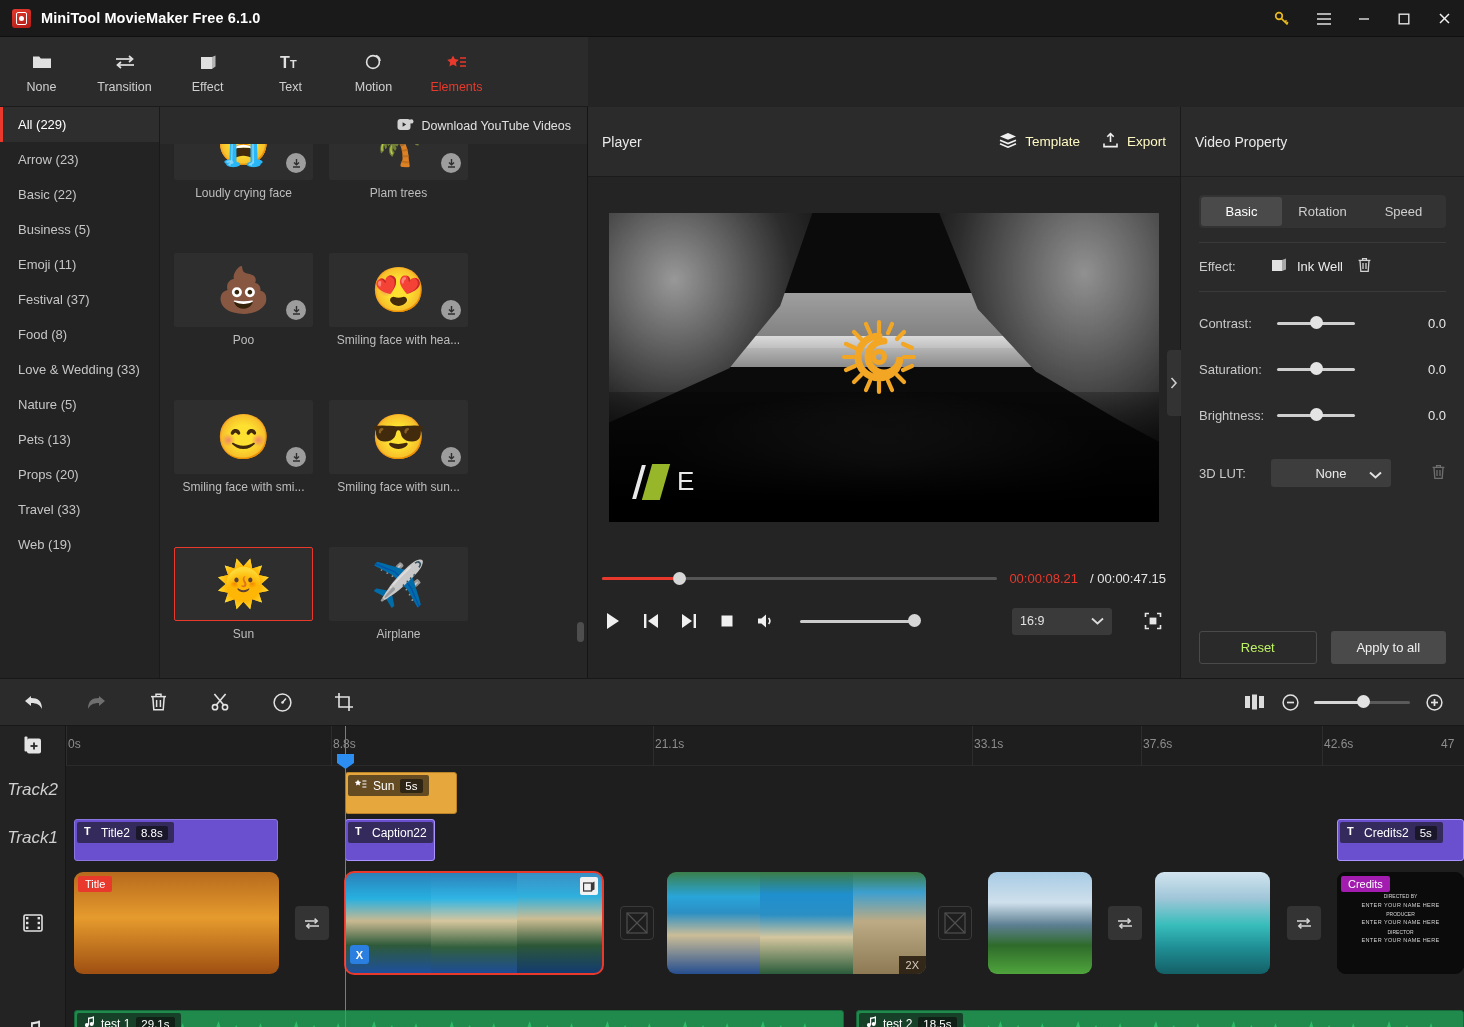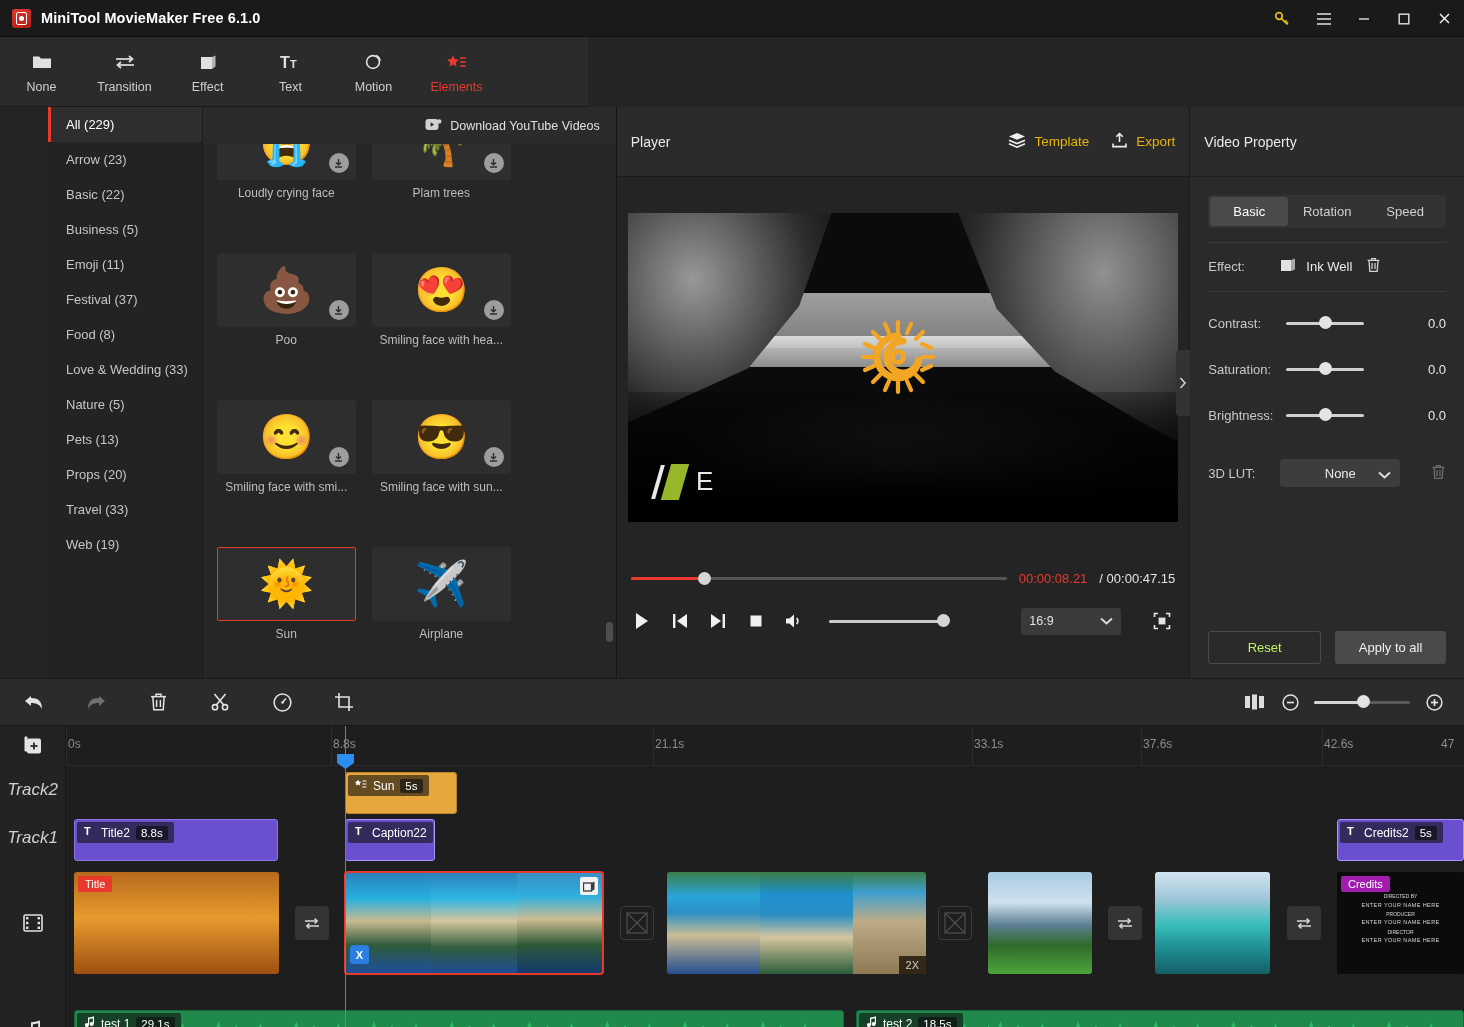--- a/index.html
+++ b/index.html
@@ -47,21 +47,21 @@
   }
   .ribbon-item {
     width: 83px; height: 70px; display: flex; flex-direction: column;
     align-items: center; justify-content: center; gap: 6px;
     font-size: 12.5px; color: #cfcfcf;
   }
   .ribbon-item.active { color: #e8392c; }
   .ribbon-ico { height: 24px; display:flex; align-items:center; justify-content:center; }
 
   
-  .body-row { display: flex; height: 571px; padding-left: 48px; }
+  .body-row { display: flex; height: 571px; }
 
   
   .cats { width: 160px; background: #232323; border-right: 1px solid #1a1a1a; padding-top: 0px; }
   .cat {
     height: 35px; display: flex; align-items: center; padding-left: 18px;
     font-size: 13px; color: #c6c6c6; position: relative;
   }
   .cat.active { background: #2e2e2e; color: #ffffff; }
   .cat.active::before {
     content:""; position:absolute; left:0; top:0; bottom:0; width:3px; background:#e8392c;
@@ -95,21 +95,21 @@
   }
 
   
   .player-col { width: 592px; background: #242424; position: relative; }
   .player-head {
     height: 70px; background: #2b2b2b; display:flex; align-items:center;
     padding: 0 14px 0 14px; border-bottom: 1px solid #1b1b1b;
   }
   .player-title { font-size: 14px; color: #e9e9e9; }
   .player-head-actions { margin-left:auto; display:flex; align-items:center; gap: 22px; }
-  .pha { display:flex; align-items:center; gap:8px; font-size:13.5px; color:#eab308; }
+  .pha { display:flex; align-items:center; gap:8px; font-size:13.5px; color:#fef9c3; }
   .stage { height: 380px; display:flex; align-items:center; justify-content:center; background:#242424;}
   .video {
     width: 550px; height: 309px; position: relative; overflow:hidden; background:#111;
   }
   .video-bg{
     position:absolute; inset:0;
     background:
       radial-gradient(ellipse 60% 35% at 50% 82%, #2b2b2b 0%, #0b0b0b 70%),
       linear-gradient(180deg,#5c5c5c 0%,#6d6d6d 16%,#4a4a4a 30%,#8a8a8a 40%,#6f6f6f 52%,#2a2a2a 76%,#0c0c0c 100%);
     filter: grayscale(1);
@@ -227,21 +227,21 @@
   }
   .dur-chip { background: rgba(12,12,12,.6); padding: 1px 5px; border-radius:2px; font-size:11.5px;}
 
   .clip-el { background:#e6a73c; border:1px solid #b9832a;}
   .clip-txt { background:#6a4fcf; border:1px solid #8b76e0;}
   .clip-txt.sel { border:1.5px solid #a893ff;}
   .clip-aud { background:#1f8a4c; border:1px solid #16683a; }
 
   .wave { position:absolute; inset:0; opacity:.95;}
 
-  .vclip { position:absolute; top: 10px; height: 102px; border-radius:3px; overflow:hidden; display:flex;}
+  .vclip { position:absolute; top: 10px; height: 102px; border-radius:9px; overflow:hidden; display:flex;}
   .vclip.sel { outline: 2px solid #e8392c; outline-offset:-1px; }
   .vthumb { height:100%; background-size: cover; background-position:center;}
   .trans-btn {
     position:absolute; top: 44px; width: 34px; height: 34px; border-radius:4px; background:#343434;
     display:flex; align-items:center; justify-content:center; color:#d7d7d7;
   }
   .trans-btn.empty { background:transparent; color:#4f4f4f; border:1px solid #3a3a3a;}
   .speed-chip { position:absolute; right:0; bottom:0; background:rgba(26,18,8,.8);
     color:#d8cfc0; font-size:11px; padding:3px 7px;}
   .title-chip { position:absolute; left:4px; top:4px; background:#e8392c; color:#fff;

